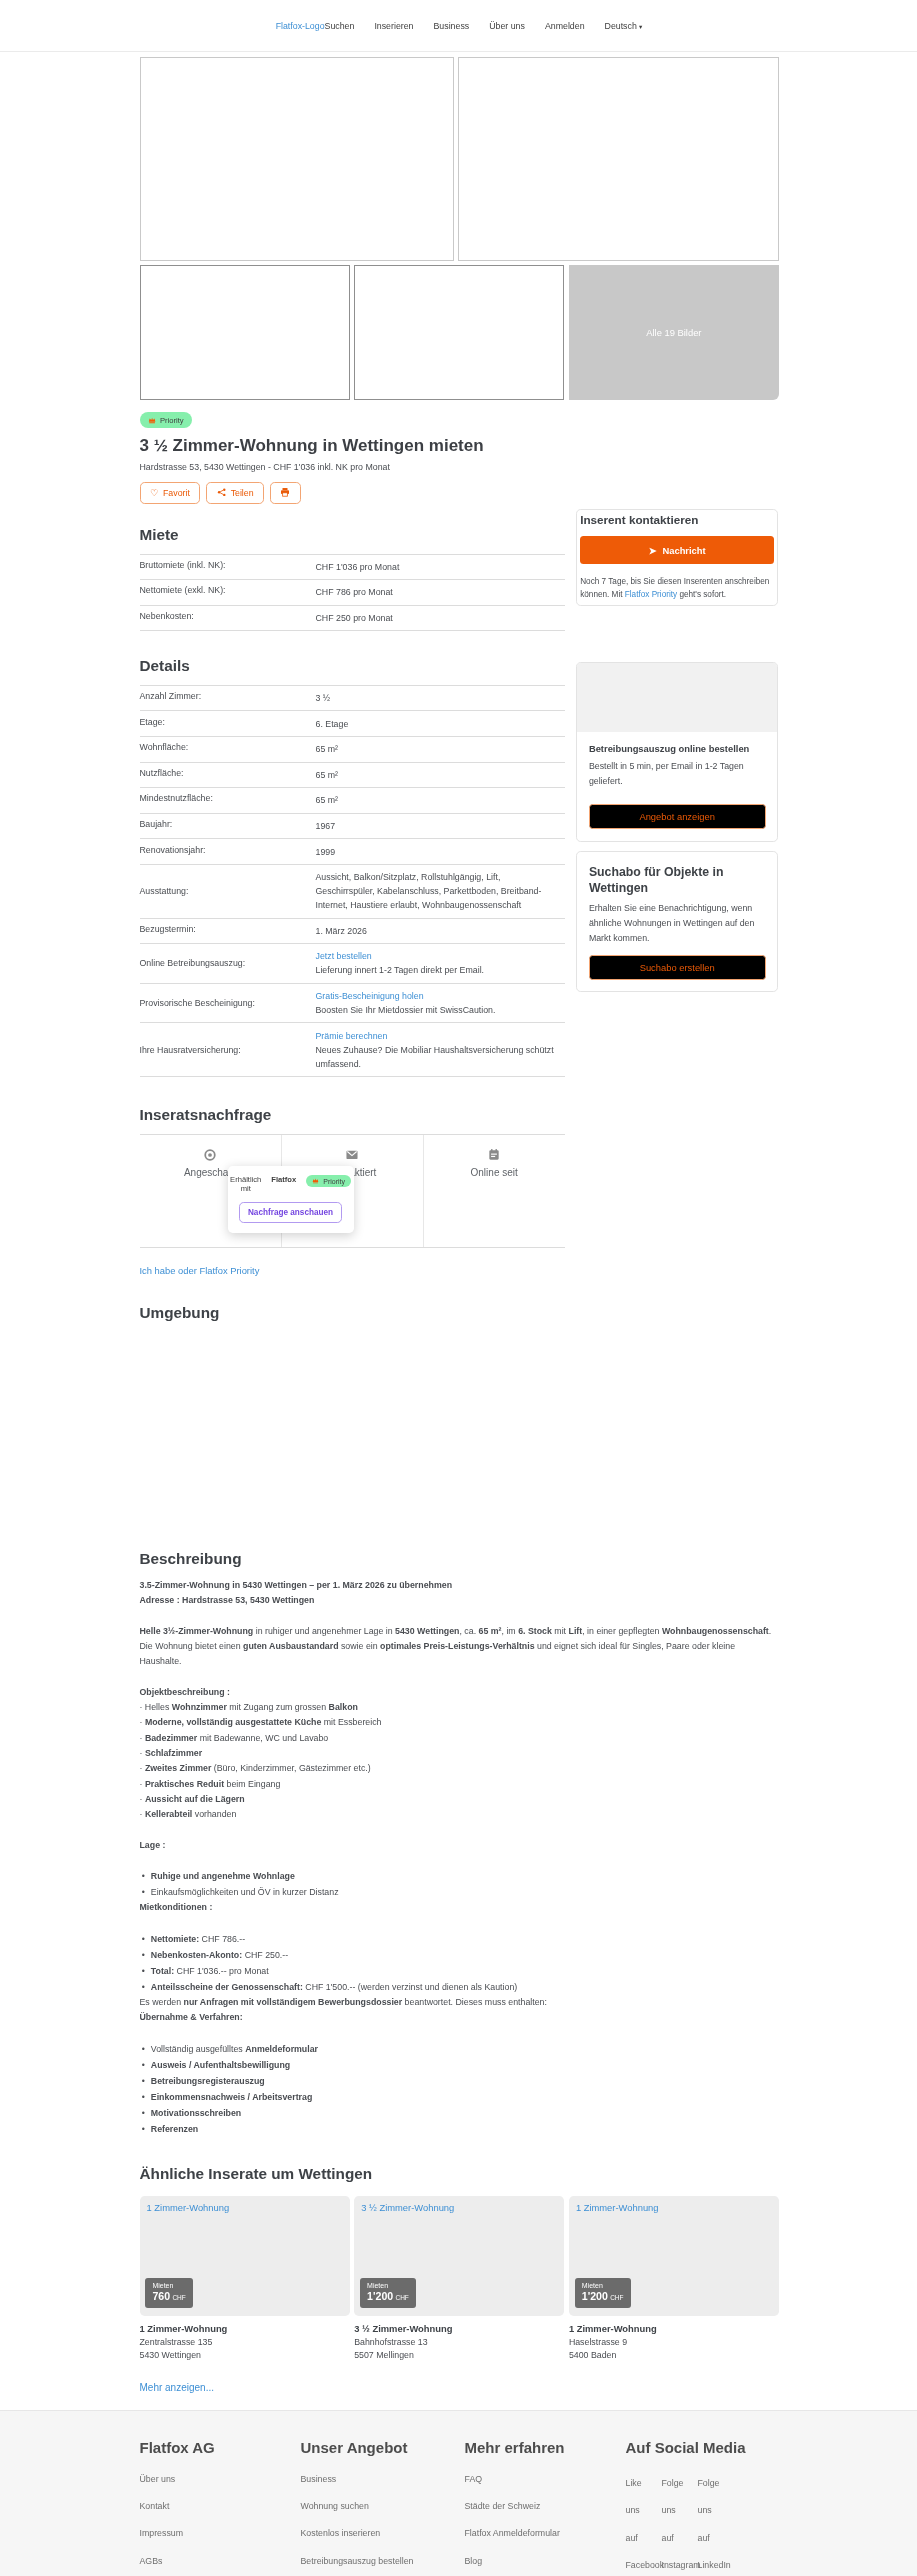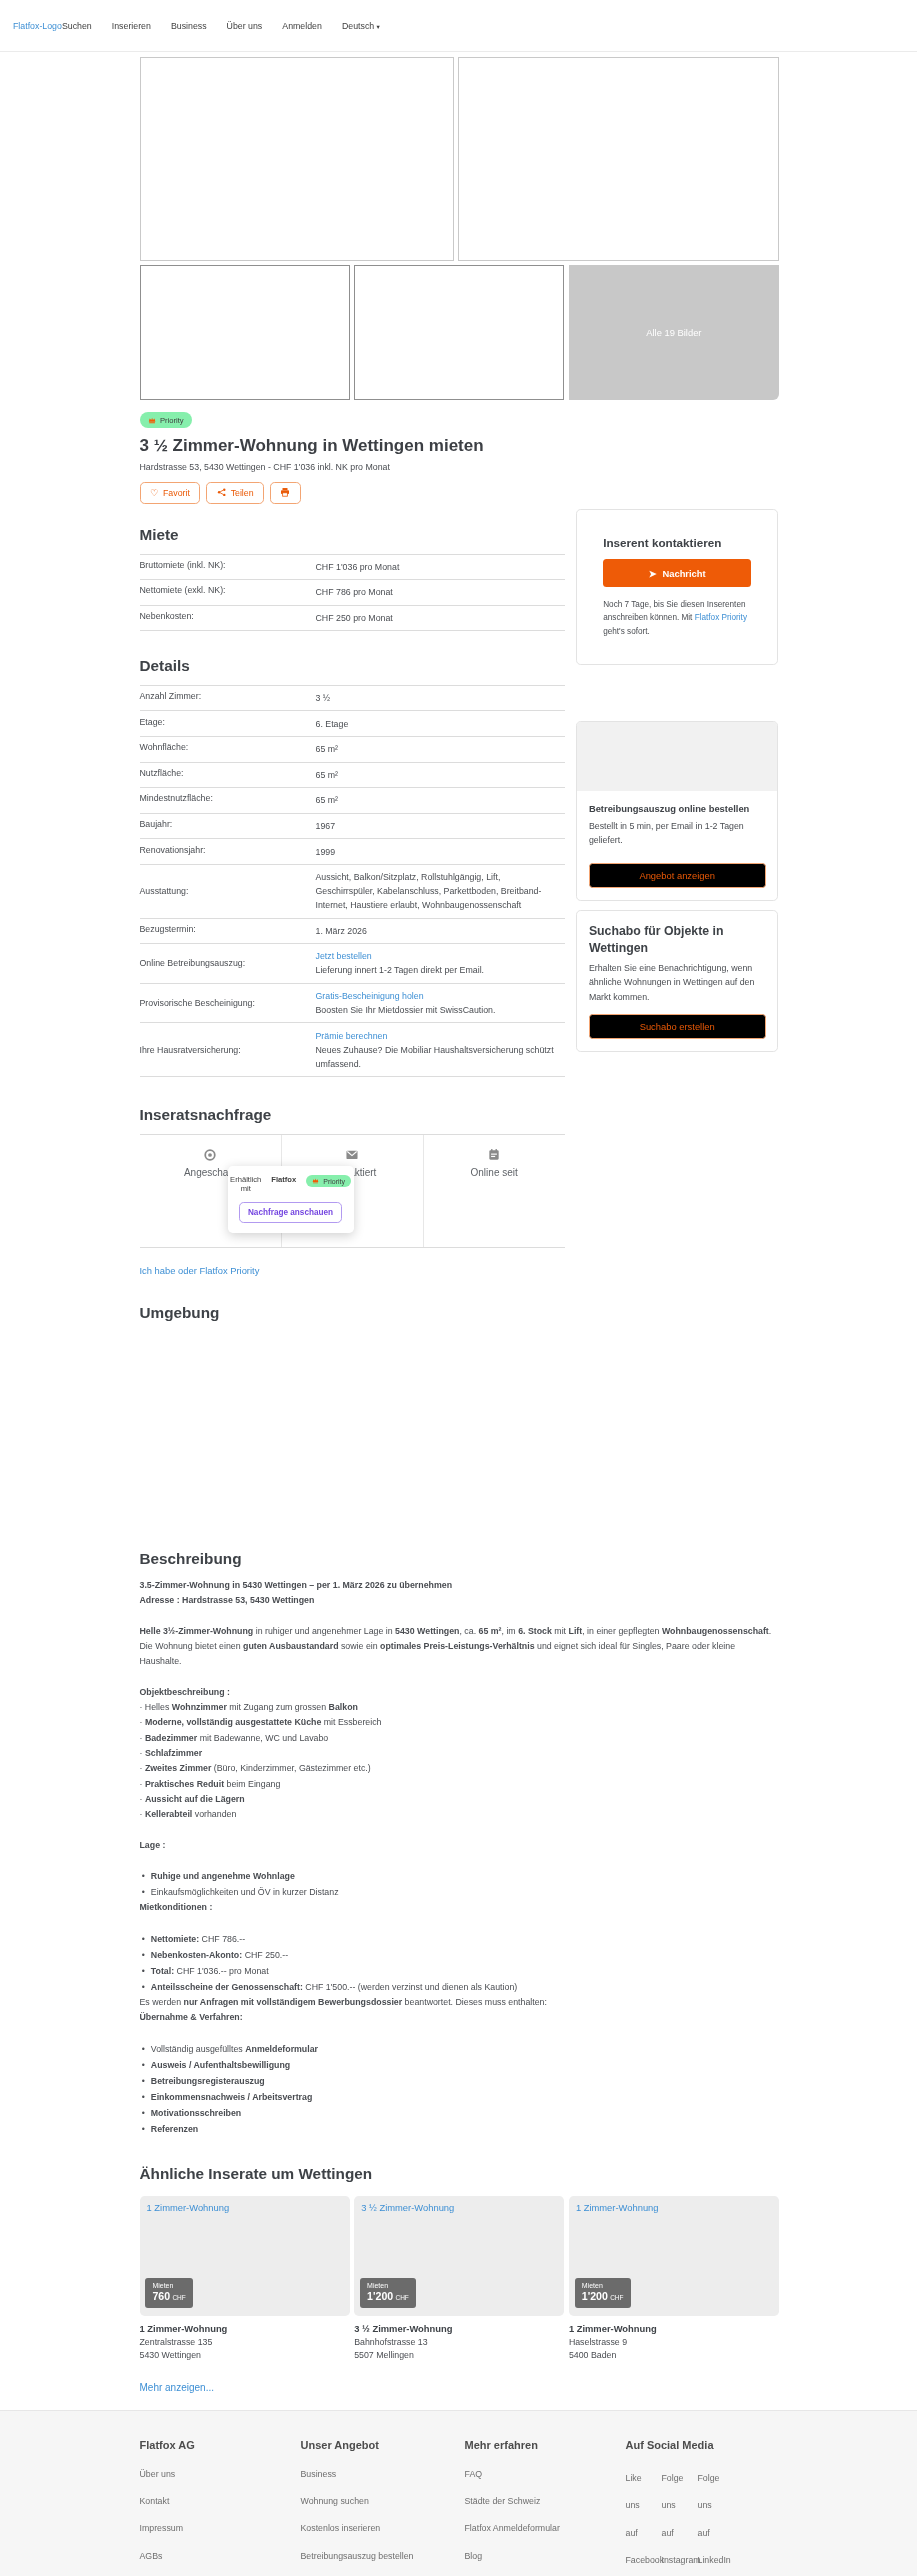--- a/index.html
+++ b/index.html
@@ -2,21 +2,21 @@
 <html style="font-size:9.4px"><head>
 <meta charset="utf-8">
 <style>
   * { box-sizing: border-box; margin: 0; padding: 0; }
   body { font-family: "Liberation Sans", sans-serif; background: #fff; color: #4a4d52; width: 918px; }
   .page { width: 918px; }
   a { text-decoration: none; }
   .blue { color: #3d8fd4; cursor: pointer; }
 
   
-  .header { height: 52px; display: flex; align-items: center; justify-content: flex-start; padding: 0 13px; border-bottom: 0.6px solid #ebebeb; }
+  .header { height: 52px; display: flex; align-items: center; justify-content: center; padding: 0 20px; border-bottom: 0.6px solid #ebebeb; }
   .logo { color: #3d8fd4; font-size: 8.8px; }
   .nav { display: flex; align-items: center; gap: 20px; }
   .nav-item { font-size: 8.8px; color: #3f3f3f; cursor: pointer; }
   .caret { font-size: 6.5px; color: #3f3f3f; margin-left: 2.3px; }
 
   .container { width: 639px; margin: 0 auto; }
 
   
   .gallery { margin-top: 4.7px; }
   .g-top { display: grid; grid-template-columns: 314px 321px; gap: 4.7px; }
@@ -47,21 +47,21 @@
   .kv-row { display: flex; border-top: 0.6px solid #dcdcdc; padding: 5.3px 0; font-size: 8.8px; }
   .kv-row:last-child { border-bottom: 0.6px solid #dcdcdc; }
   .kv-label { width: 176px; flex: 0 0 176px; color: #4a4d52; }
   .kv-value { color: #4a4d52; line-height: 14px; max-width: 246px; }
   .kv-sub { color: #4a4d52; line-height: 14px; }
   .miete { margin-top: 17.6px; }
   .details { margin-top: 26px; }
 
   
   .side-card { background: #fff; border: 0.6px solid #e3e3e3; border-radius: 4.7px; overflow: hidden; }
-  .contact-card { padding: 26px; }
+  .contact-card { padding: 3px; }
   .side-card h3 { font-size: 11.7px; font-weight: 700; color: #3e4247; }
   .btn-solid-orange { margin-top: 10.6px; width: 100%; height: 28px; background: #ee5b07; color: #fff; border: none; border-radius: 3.5px; font-size: 9.4px; font-weight: 700; cursor: pointer; display: flex; align-items: center; justify-content: center; gap: 5.9px; font-family: inherit; }
   .contact-note { margin-top: 10.6px; font-size: 8.2px; line-height: 13.5px; color: #4a4d52; }
   .card-img { height: 69px; background: #f1f1f1; }
   .card-body { padding: 11.7px; }
   .card-title-sm { font-size: 9.4px; font-weight: 700; color: #3e4247; }
   .card-title-lg { font-size: 12.3px; font-weight: 700; color: #3e4247; line-height: 16.4px; }
   .card-text { margin-top: 4.7px; font-size: 8.8px; line-height: 14.7px; color: #4a4d52; }
   .btn-outline-block { margin-top: 15.3px; width: 100%; height: 25px; background: #000000; border: 0.6px solid #f3a573; color: #ea5906; border-radius: 3.5px; font-size: 9.4px; cursor: pointer; font-family: inherit; }
   .mt95 { margin-top: 56px; }
@@ -101,21 +101,21 @@
   .price-line { margin-top: 1.8px; }
   .price-num { font-size: 10.6px; font-weight: 700; }
   .price-cur { font-size: 6.5px; margin-left: 2.3px; }
   .sim-title { margin-top: 7px; font-size: 9.4px; font-weight: 700; color: #3e4247; }
   .sim-addr { margin-top: 2.3px; font-size: 8.8px; line-height: 13px; color: #4a4d52; }
   .more-link { display: inline-block; margin-top: 20px; margin-bottom: 16.4px; font-size: 10px; }
 
   
   .footer { background: #f6f6f6; border-top: 0.6px solid #e7e7e7; padding: 28px 0 15.3px; }
   .footer-cols { display: grid; grid-template-columns: 161px 164px 161px 153px; }
-  .f-head { font-size: 11px; font-weight: 700; color: #4c4c4c; margin-bottom: 14px; }
+  .f-head { font-size: 15px; font-weight: 700; color: #4c4c4c; margin-bottom: 14px; }
   .f-link { display: block; font-size: 8.8px; color: #6e6e6e; margin-bottom: 9.4px; line-height: 18px; cursor: pointer; }
   .social-row { display: flex; }
   .social-link { width: 36px; white-space: nowrap; overflow: visible; font-size: 8.8px; color: #6e6e6e; line-height: 27.6px; cursor: pointer; }
 
   .icon-svg { display: inline-block; vertical-align: middle; }
 </style>
 </head>
 <body>
 
 <div class="page">

